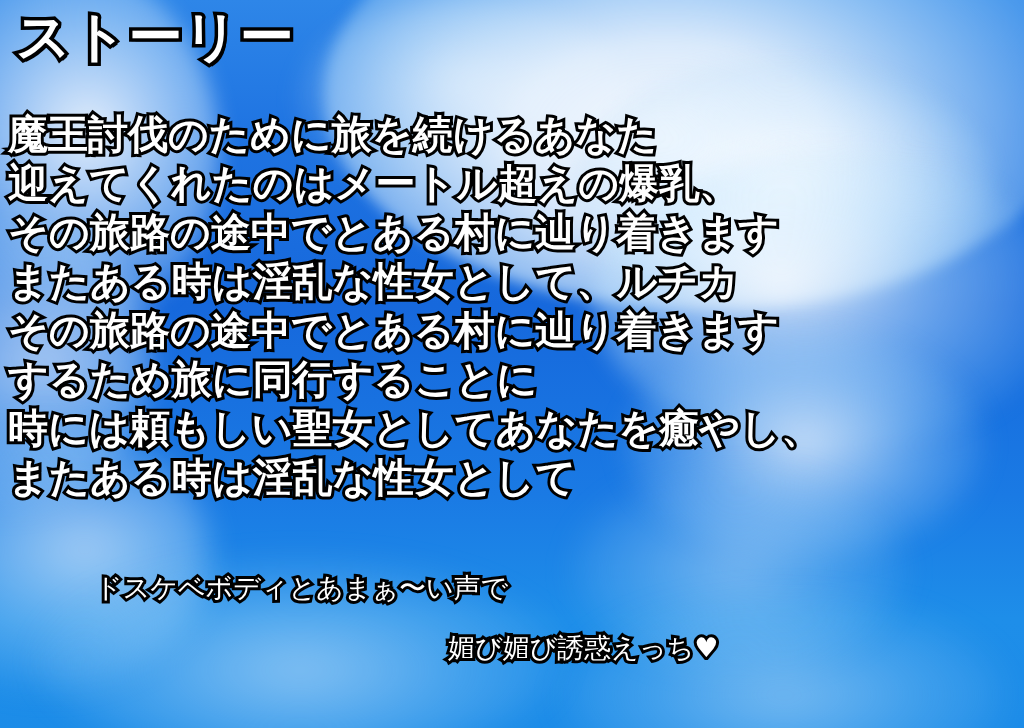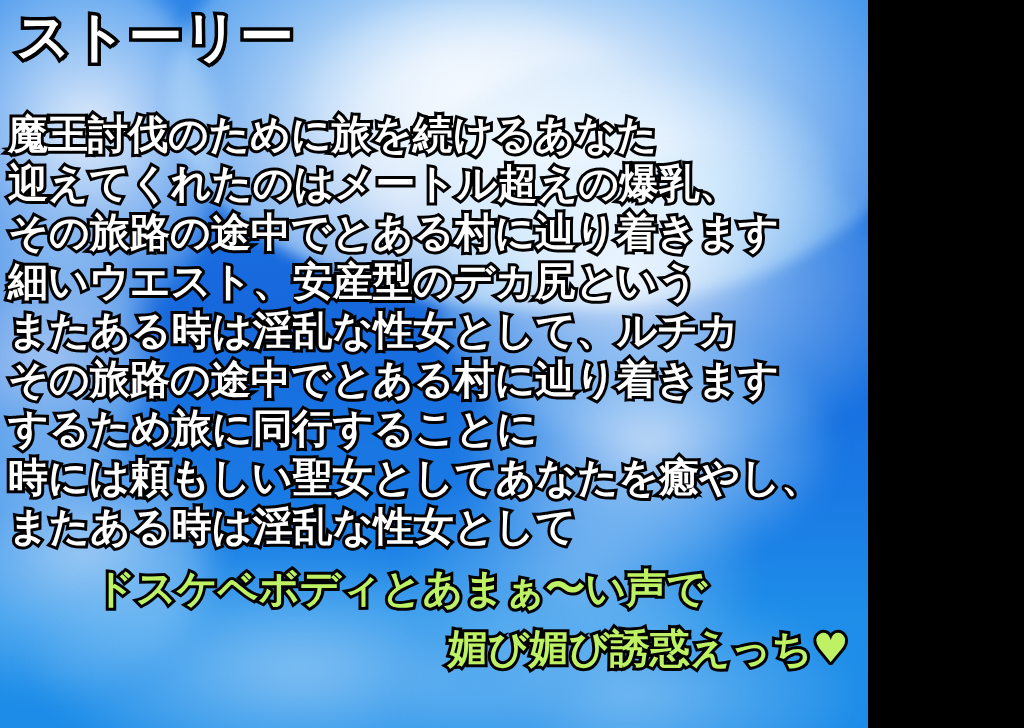--- a/index.html
+++ b/index.html
@@ -2,21 +2,21 @@
 <html><head>
 <meta charset="utf-8">
 <style>
   html, body {
     margin: 0;
     padding: 0;
     background: #000;
   }
   #canvas {
     position: relative;
-    width: 868px;
+    width: 1024px;
     height: 728px;
     overflow: hidden;
     font-family: "DejaVu Sans", "Liberation Sans", sans-serif;
     background: #1567dc;
   }
 
   
   .sky-base {
     position: absolute;
     inset: 0;
@@ -188,24 +188,24 @@
     letter-spacing: 0px;
   }
 
   .pink-block {
     position: absolute;
     top: 558px;
     left: 0;
     right: 0;
   }
   .pline {
-    font-size: 40px;
-    font-weight: 700;
+    font-size: 27px;
+    font-weight: 400;
     line-height: 60px;
-    color: #bef264;
+    color: #ffffff;
     white-space: nowrap;
     -webkit-text-stroke: 6px #000;
     paint-order: stroke fill;
   }
   .pline.indent1 { padding-left: 95px; }
   .pline.indent2 { padding-left: 448px; }
 </style>
 </head>
 <body>
 
@@ -227,21 +227,20 @@
   </div>
 
   <div class="content">
 
     <div class="title">ストーリー</div>
 
     <div class="body-lines">
       <div class="line">魔王討伐のために旅を続けるあなた</div>
       <div class="line">迎えてくれたのはメートル超えの爆乳、</div>
       <div class="line">その旅路の途中でとある村に辿り着きます</div>
-      <div class="line">細いウエスト、安産型のデカ尻という</div>
       <div class="line">またある時は淫乱な性女として、ルチカ</div>
       <div class="line">その旅路の途中でとある村に辿り着きます</div>
       <div class="line">するため旅に同行することに</div>
       <div class="line">時には頼もしい聖女としてあなたを癒やし、</div>
       <div class="line">またある時は淫乱な性女として</div>
     </div>
 
     <div class="pink-block">
       <div class="pline indent1">ドスケベボディとあまぁ〜い声で</div>
       <div class="pline indent2">媚び媚び誘惑えっち♥</div>

